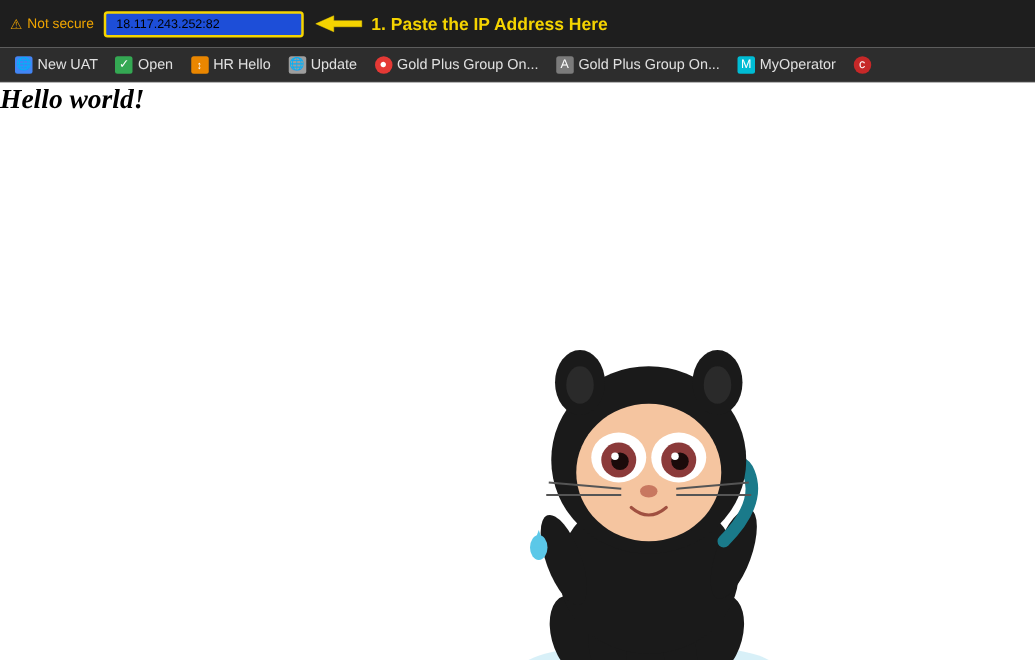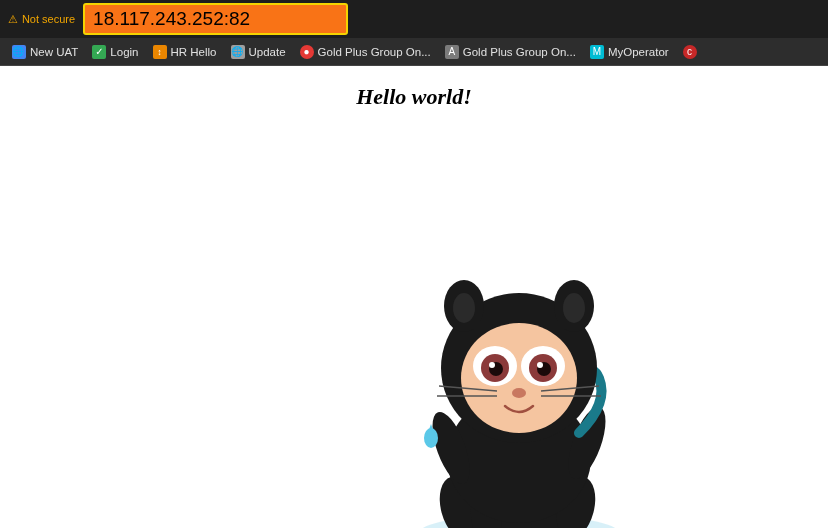--- a/index.html
+++ b/index.html
@@ -25,25 +25,25 @@
     }
 
     .address-bar-container {
       display: flex;
       align-items: center;
       gap: 0;
       flex: 1;
     }
 
     .address-bar {
-      background: #f97316;
+      background: #1d4ed8;
       border: 2px solid #f5d400;
       border-radius: 3px;
       padding: 3px 8px;
-      font-size: 19px;
+      font-size: 10px;
       color: #000;
       min-width: 160px;
     }
 
     .arrow-annotation {
       display: flex;
       align-items: center;
       gap: 6px;
       margin-left: 8px;
     }
@@ -106,25 +106,24 @@
 
     
     .page-content {
       background: #fff;
       height: calc(528px - 38px - 28px);
       position: relative;
       overflow: hidden;
     }
 
     .hello-world {
-      text-align: center;
+      text-align: left;
       font-size: 22px;
       font-weight: bold;
       font-style: italic;
-      margin-top: 18px;
       font-family: 'Times New Roman', serif;
     }
 
     
     .octocat-container {
       position: absolute;
       bottom: 0;
       left: 50%;
       transform: translateX(-15%);
       width: 300px;
@@ -134,31 +133,37 @@
 </head>
 <body>
 
 <div class="browser-top">
   <div class="not-secure">
     <span>⚠</span>
     <span>Not secure</span>
   </div>
   <div class="address-bar-container">
     <input class="address-bar" value="18.117.243.252:82" readonly="" style="">
+    <div class="arrow-annotation">
+      <svg class="arrow-svg" viewBox="0 0 50 24" xmlns="http://www.w3.org/2000/svg">
+        <polygon points="20,4 2,12 20,20 20,15 48,15 48,9 20,9" fill="#f5d400" stroke="#f5d400" stroke-width="0.5"></polygon>
+      </svg>
+      <span class="paste-instruction">1. Paste the IP Address Here</span>
+    </div>
   </div>
 </div>
 
 <div class="bookmarks-bar">
   <div class="bookmark-item">
     <span class="bm-icon bm-blue">🌐</span>
     <span>New UAT</span>
   </div>
   <div class="bookmark-item">
     <span class="bm-icon bm-green">✓</span>
-    <span>Login</span>
+    <span>Open</span>
   </div>
   <div class="bookmark-item">
     <span class="bm-icon bm-orange" style="font-size:9px;">↕</span>
     <span>HR Hello</span>
   </div>
   <div class="bookmark-item">
     <span class="bm-icon bm-gray">🌐</span>
     <span>Update</span>
   </div>
   <div class="bookmark-item">

